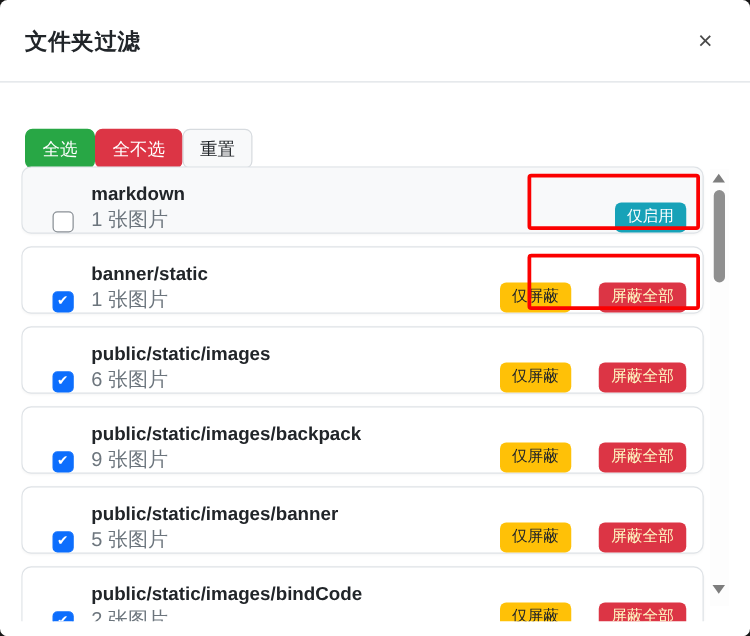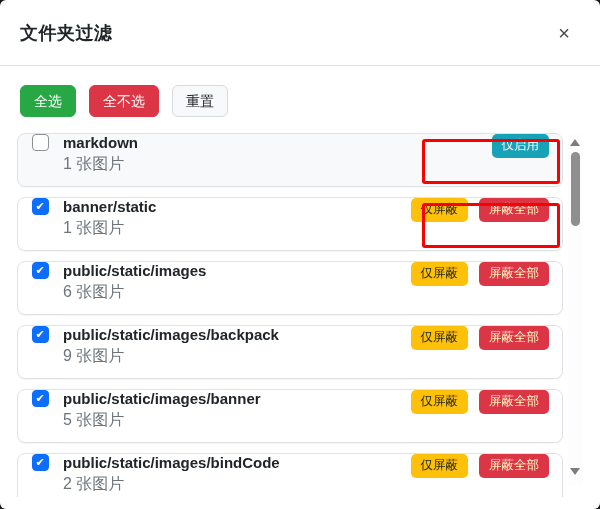--- a/index.html
+++ b/index.html
@@ -29,22 +29,22 @@
   }
   .close-btn {
     position:absolute; right:30px; top:50%;
     transform:translateY(-50%);
     background:none; border:none;
     font-size:20px; line-height:1; color:#4a4a4a;
     cursor:pointer; font-weight:400;
   }
   
   .toolbar {
-    position:absolute; left:20px; top:85px;
-    display:flex; gap:13px;
+    position:absolute; left:20px; top:103px;
+    display:flex; 
   }
   .btn {
     border:1px solid transparent;
     border-radius:6px;
     font-size:14px;
     padding:6px 13px;
     cursor:pointer;
     font-family:inherit;
     font-weight:500;
     line-height:1.3;
@@ -55,22 +55,22 @@
   
   .list { position:absolute; left:17px; top:133px; width:566px; height:364px; }
   .items { position:absolute; inset:0; overflow:hidden; }
   .card {
     position:relative;
     width:546px; height:54px;
     margin-bottom:10px;
     background:#ffffff;
     border:1px solid #dee2e6;
     border-radius:8px;
-    display:flex; align-items:flex-start;
-    padding:0 13px 0 14px;
+    display:flex; align-items:flex-end;
+    padding:0 13px 0 24px;
     box-shadow:0 1px 2px rgba(0,0,0,0.04);
   }
   .card.muted { background:#f8f9fa; }
   .cb {
     appearance:none; -webkit-appearance:none;
     width:17px; height:17px;
     border:1.5px solid #8a9096;
     border-radius:4px;
     background:#fff;
     margin-right:14px;
@@ -80,21 +80,21 @@
   }
   .cb:checked { background:#0d6efd; border-color:#0d6efd; }
   .cb:checked::after {
     content:"✔";
     position:absolute; left:2.5px; top:0.5px;
     color:#fff; font-size:11px; line-height:13px;
   }
   .finfo { display:flex; flex-direction:column; gap:2px; }
   .fname { font-size:15px; font-weight:700; color:#212529; line-height:1.2; }
   .fcount { font-size:16px; color:#6c757d; line-height:1.2; }
-  .actions { margin-left:auto; display:flex; gap:11px; position:relative; z-index:1; }
+  .actions { margin-left:auto; display:flex; gap:22px; position:relative; z-index:1; }
   .action-btn {
     border:none; border-radius:5px;
     font-size:12.5px; font-weight:500;
     padding:4px 10px;
     cursor:pointer;
     font-family:inherit;
     line-height:1.25;
   }
   .t-info    { background:#17a2b8; color:#fff; }
   .t-success { background:#28a745; color:#fff; }

